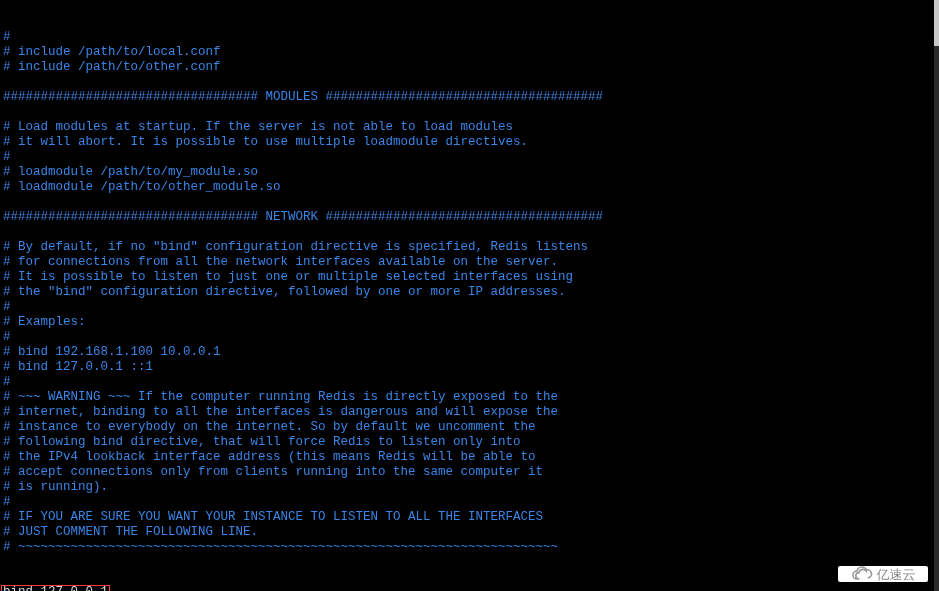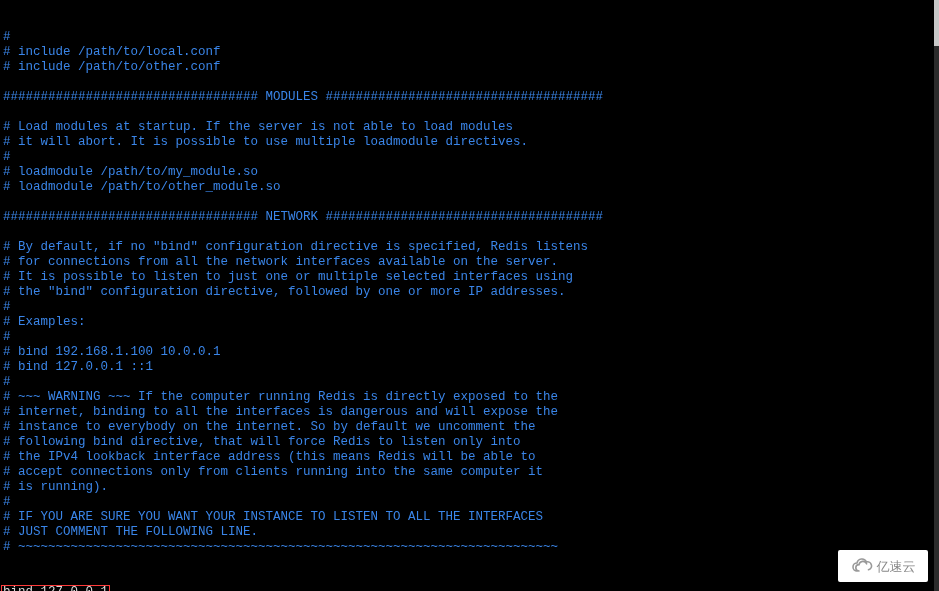--- a/index.html
+++ b/index.html
@@ -36,21 +36,21 @@
     background: #c8c8c8;
   }
   .line { display: block; height: 15px; }
   .highlight-box { border: 1.5px solid #ff3b3b; display: inline-block; padding: 0 1px; margin-left:-2px; height:15px; line-height:13px;}
   .hl-normal { color: #d8d8d8; }
   .watermark {
     position: absolute;
     right: 11px;
     bottom: 9px;
     width: 90px;
-    height: 32px;
+    height: 16px;
     background: #fff;
     border-radius: 2px;
     display: flex;
     align-items: center;
     justify-content: center;
     gap: 4px;
     color: #888;
     font-family: "Microsoft YaHei", sans-serif;
     font-size: 13px;
   }

